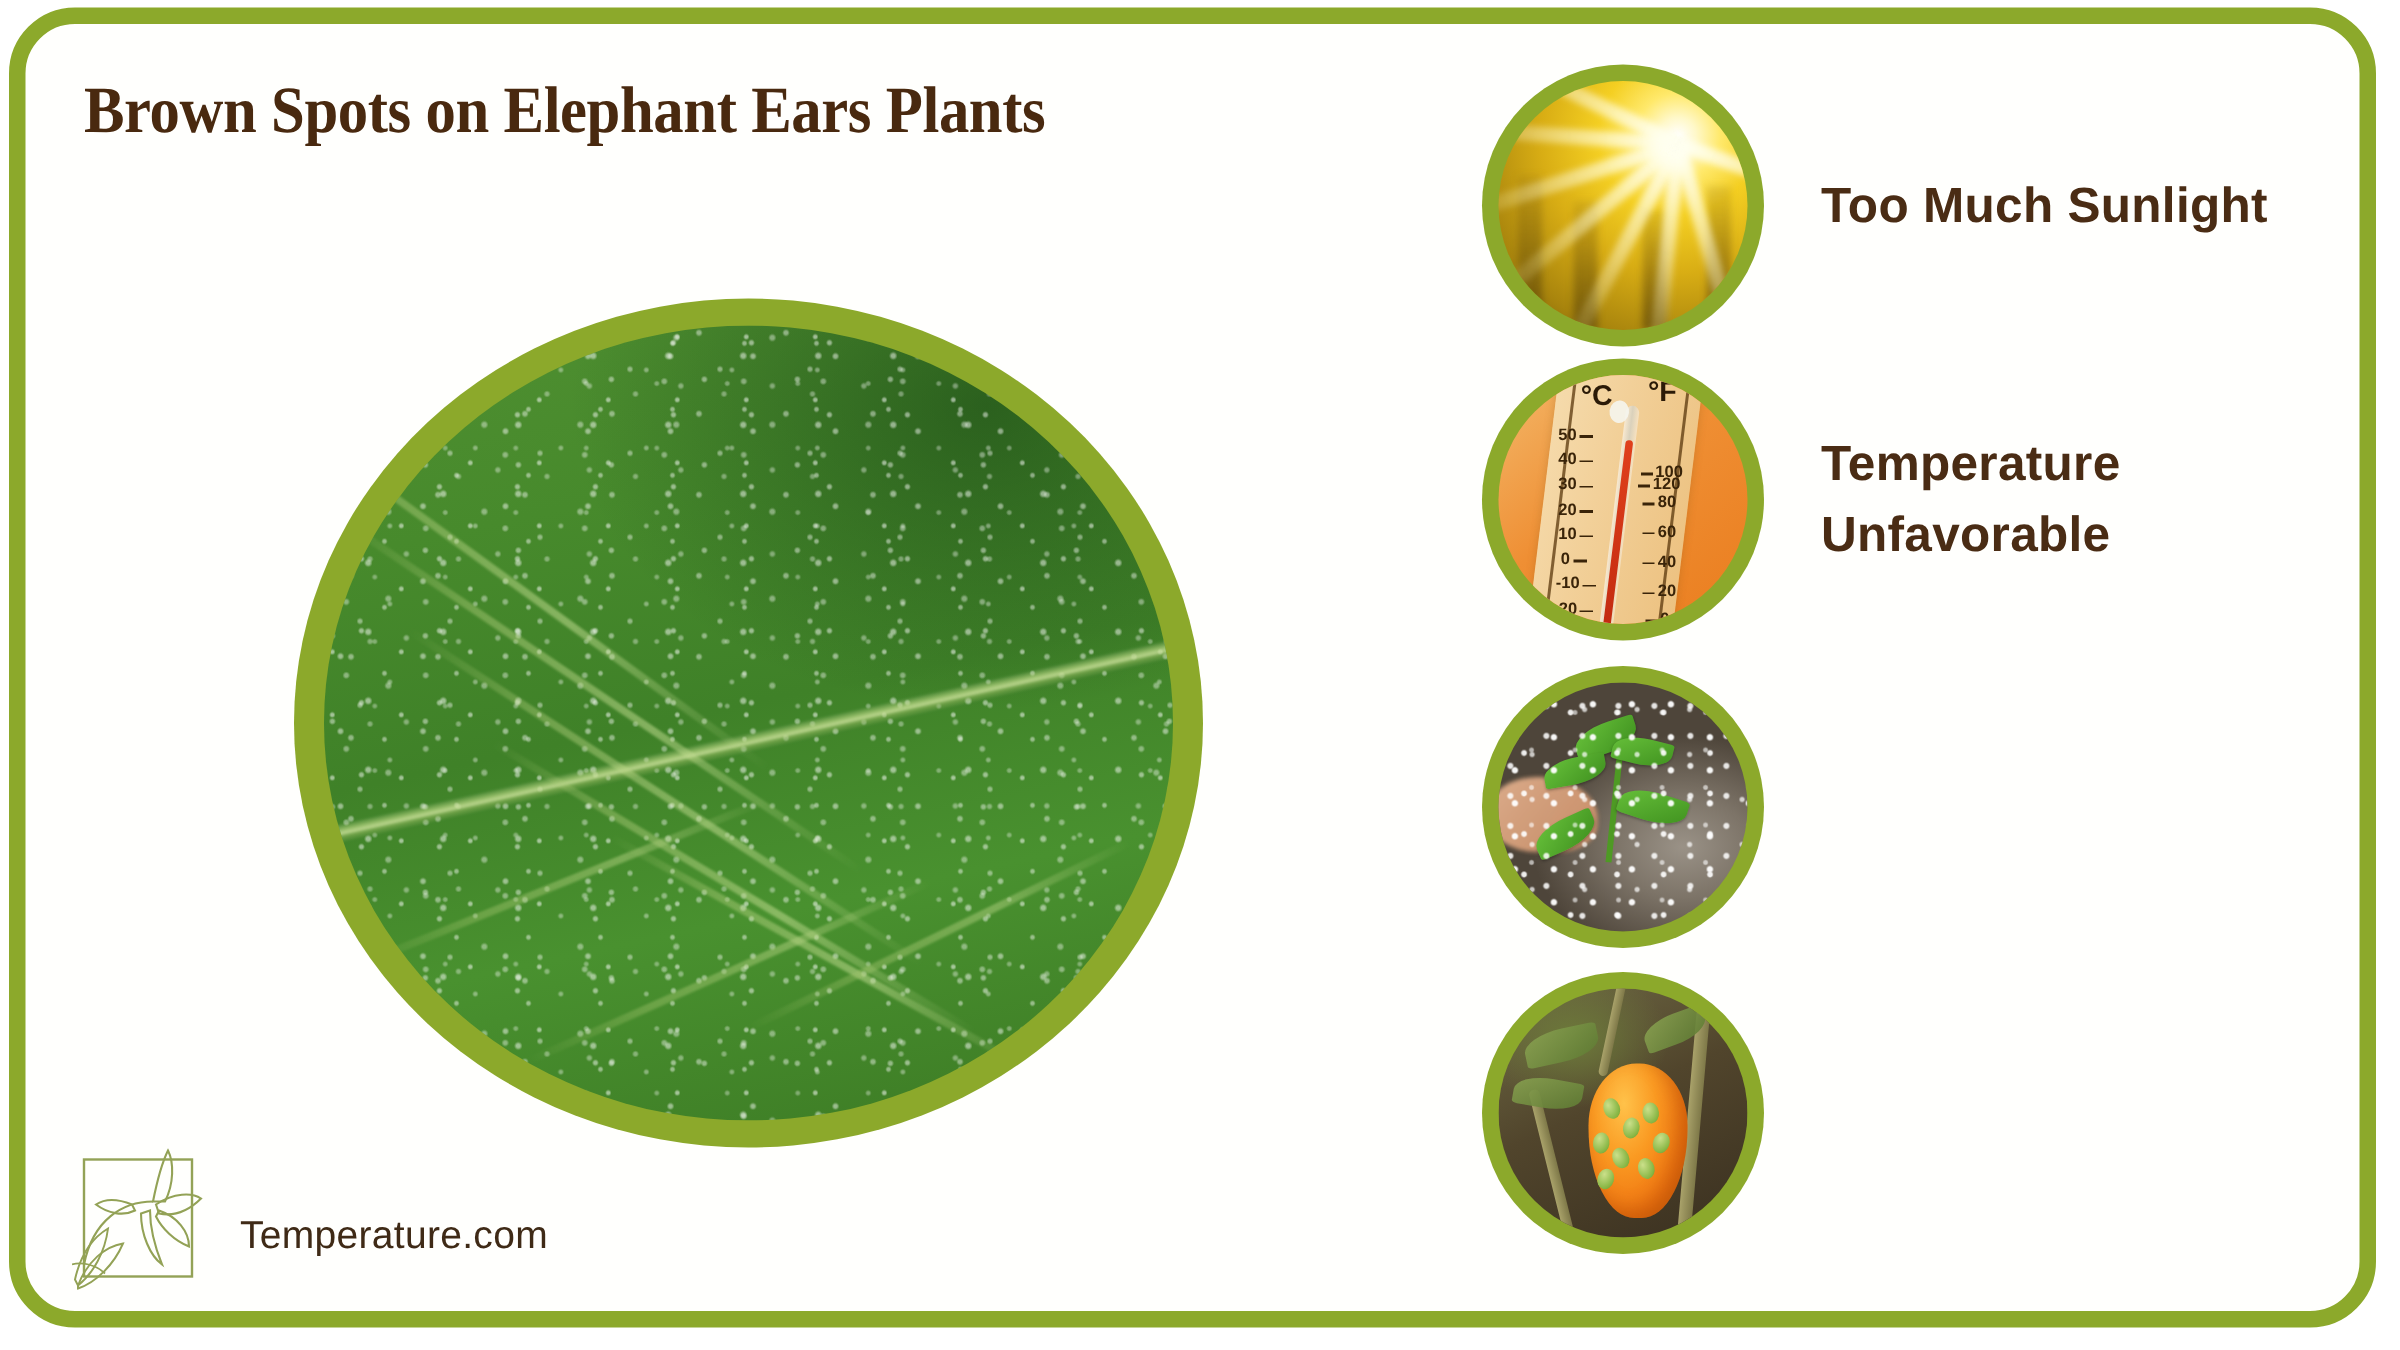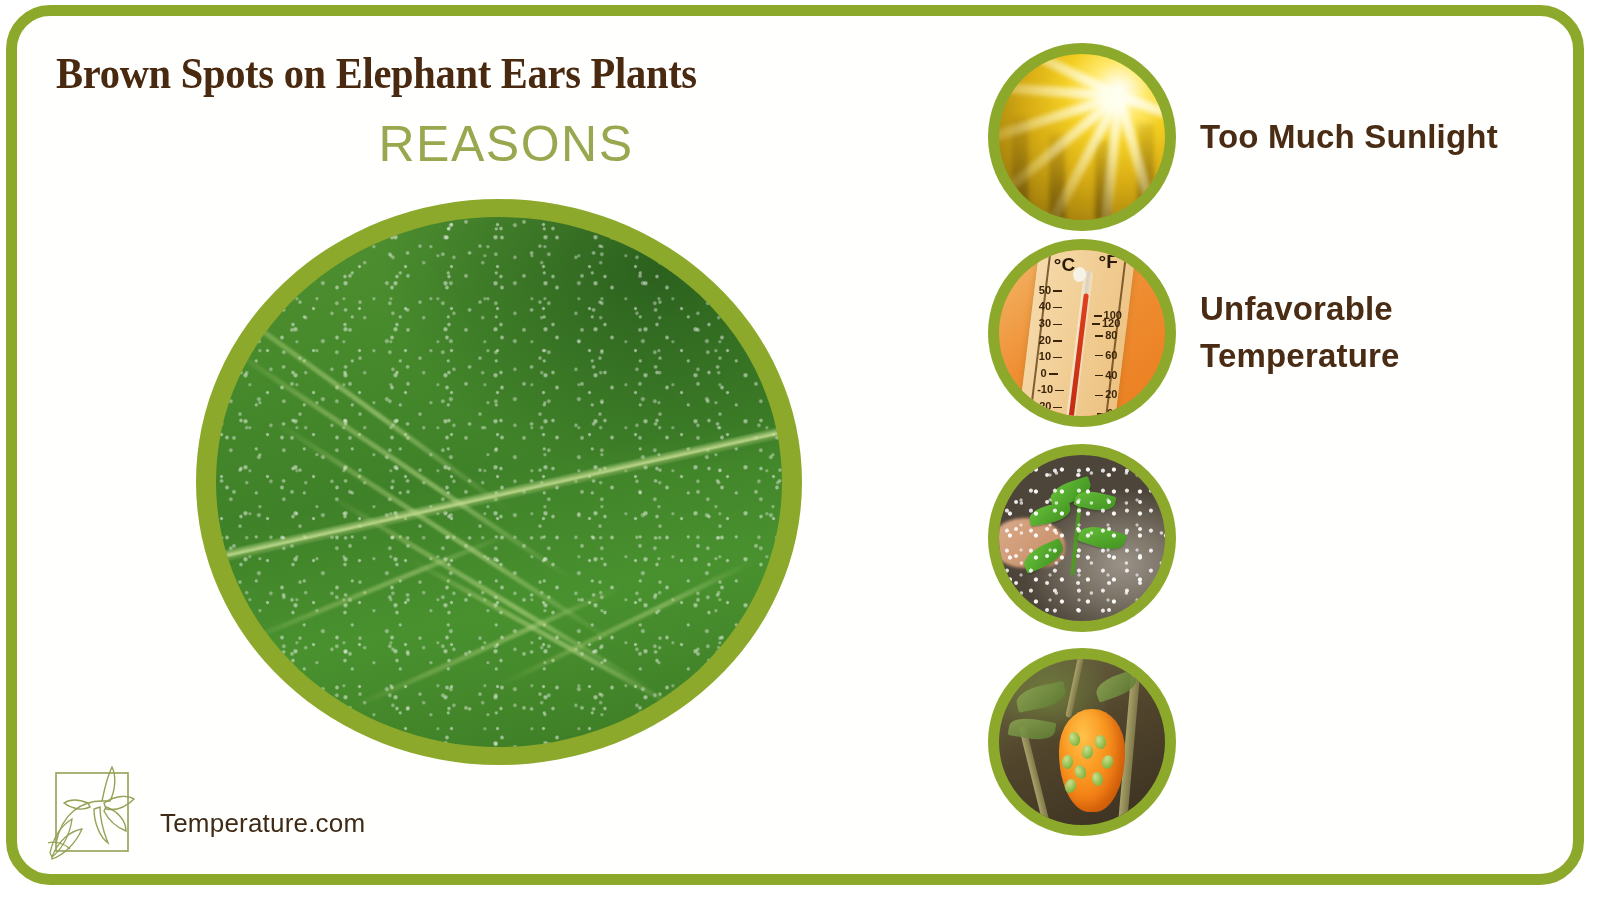--- a/index.html
+++ b/index.html
@@ -169,21 +169,21 @@
   }
   .reason-photo {
     position: relative;
     width: 100%;
     height: 100%;
     border-radius: 50%;
     overflow: hidden;
   }
   .reason-label {
     flex: 1 1 auto;
-    padding-left: 24px;
+    padding-left: 38px;
     color: #4a2c14;
     font-family: "Liberation Sans", sans-serif;
     font-weight: bold;
     font-size: 33px;
     line-height: 1.42;
     letter-spacing: 0.2px;
   }
   .reason-label.indent { padding-left: 46px; }
 
   
@@ -397,21 +397,20 @@
 </style>
 </head>
 <body>
 
 <div id="infographic">
 
   <div class="card-frame"></div>
 
   <div class="title">Brown Spots on Elephant Ears Plants</div>
 
-  <div class="subtitle">REASONS</div>
 
   <div class="hero-circle">
     <div class="hero-photo">
       <div class="leaf-drops"></div>
       <div class="leaf-midrib"></div>
       <div class="leaf-vein" style="left:-6%;top:10%;width:72%;transform:rotate(36deg);transform-origin:left center;"></div>
       <div class="leaf-vein" style="left:2%;top:24%;width:74%;transform:rotate(34deg);transform-origin:left center;"></div>
       <div class="leaf-vein" style="left:10%;top:38%;width:72%;transform:rotate(33deg);transform-origin:left center;"></div>
       <div class="leaf-vein" style="left:20%;top:52%;width:66%;transform:rotate(31deg);transform-origin:left center;"></div>
       <div class="leaf-vein" style="left:34%;top:64%;width:56%;transform:rotate(29deg);transform-origin:left center;"></div>
@@ -470,22 +469,22 @@
         <div class="tick-f" style="left:62%;top:24%;margin-top:28px;">120</div>
         <div class="tick-f" style="left:63%;top:36%;">100</div>
         <div class="tick-f" style="left:64%;top:48%;">80</div>
         <div class="tick-f" style="left:64%;top:60%;">60</div>
         <div class="tick-f" style="left:64%;top:72%;">40</div>
         <div class="tick-f" style="left:64%;top:84%;">20</div>
         <div class="tick-f" style="left:65%;top:95%;">0</div>
       </div>
     </div>
     <div class="reason-label">
+      <div>Temperature</div>
       <div>Unfavorable</div>
-      <div>Temperature</div>
     </div>
   </div>
 
   <div class="reason-row" style="top:443px;">
     <div class="reason-circle">
       <div class="reason-photo photo-fert">
         <div class="hand"></div>
         <div class="stem"></div>
         <div class="seedling-leaf" style="left:30%;top:16%;width:26%;height:12%;transform:rotate(-18deg);"></div>
         <div class="seedling-leaf" style="left:46%;top:22%;width:24%;height:11%;transform:rotate(14deg);"></div>

